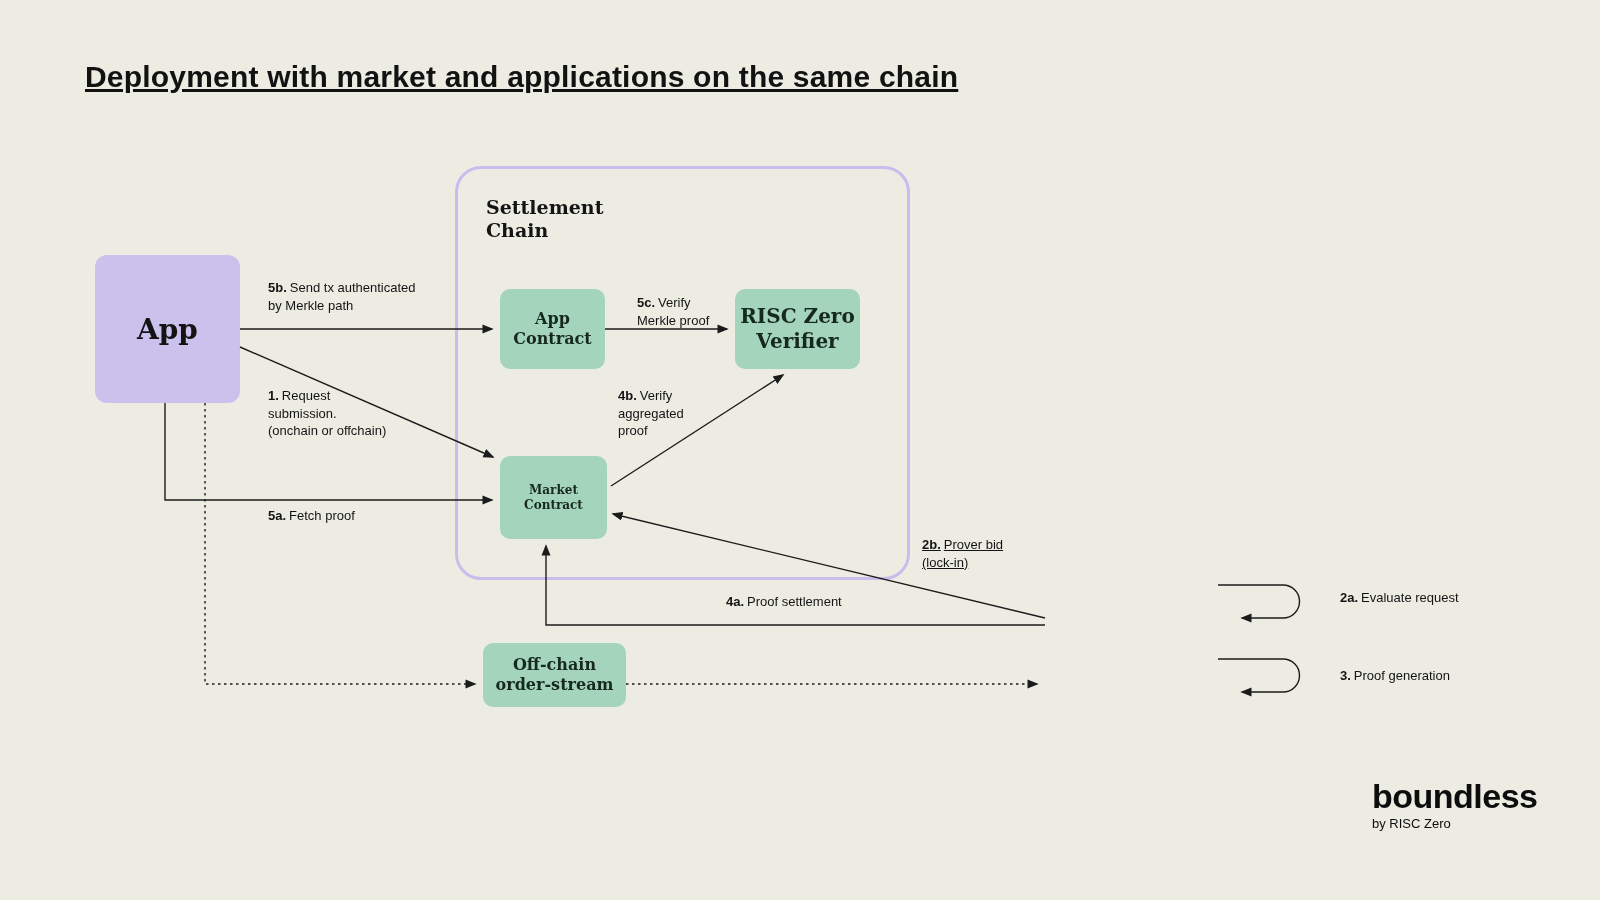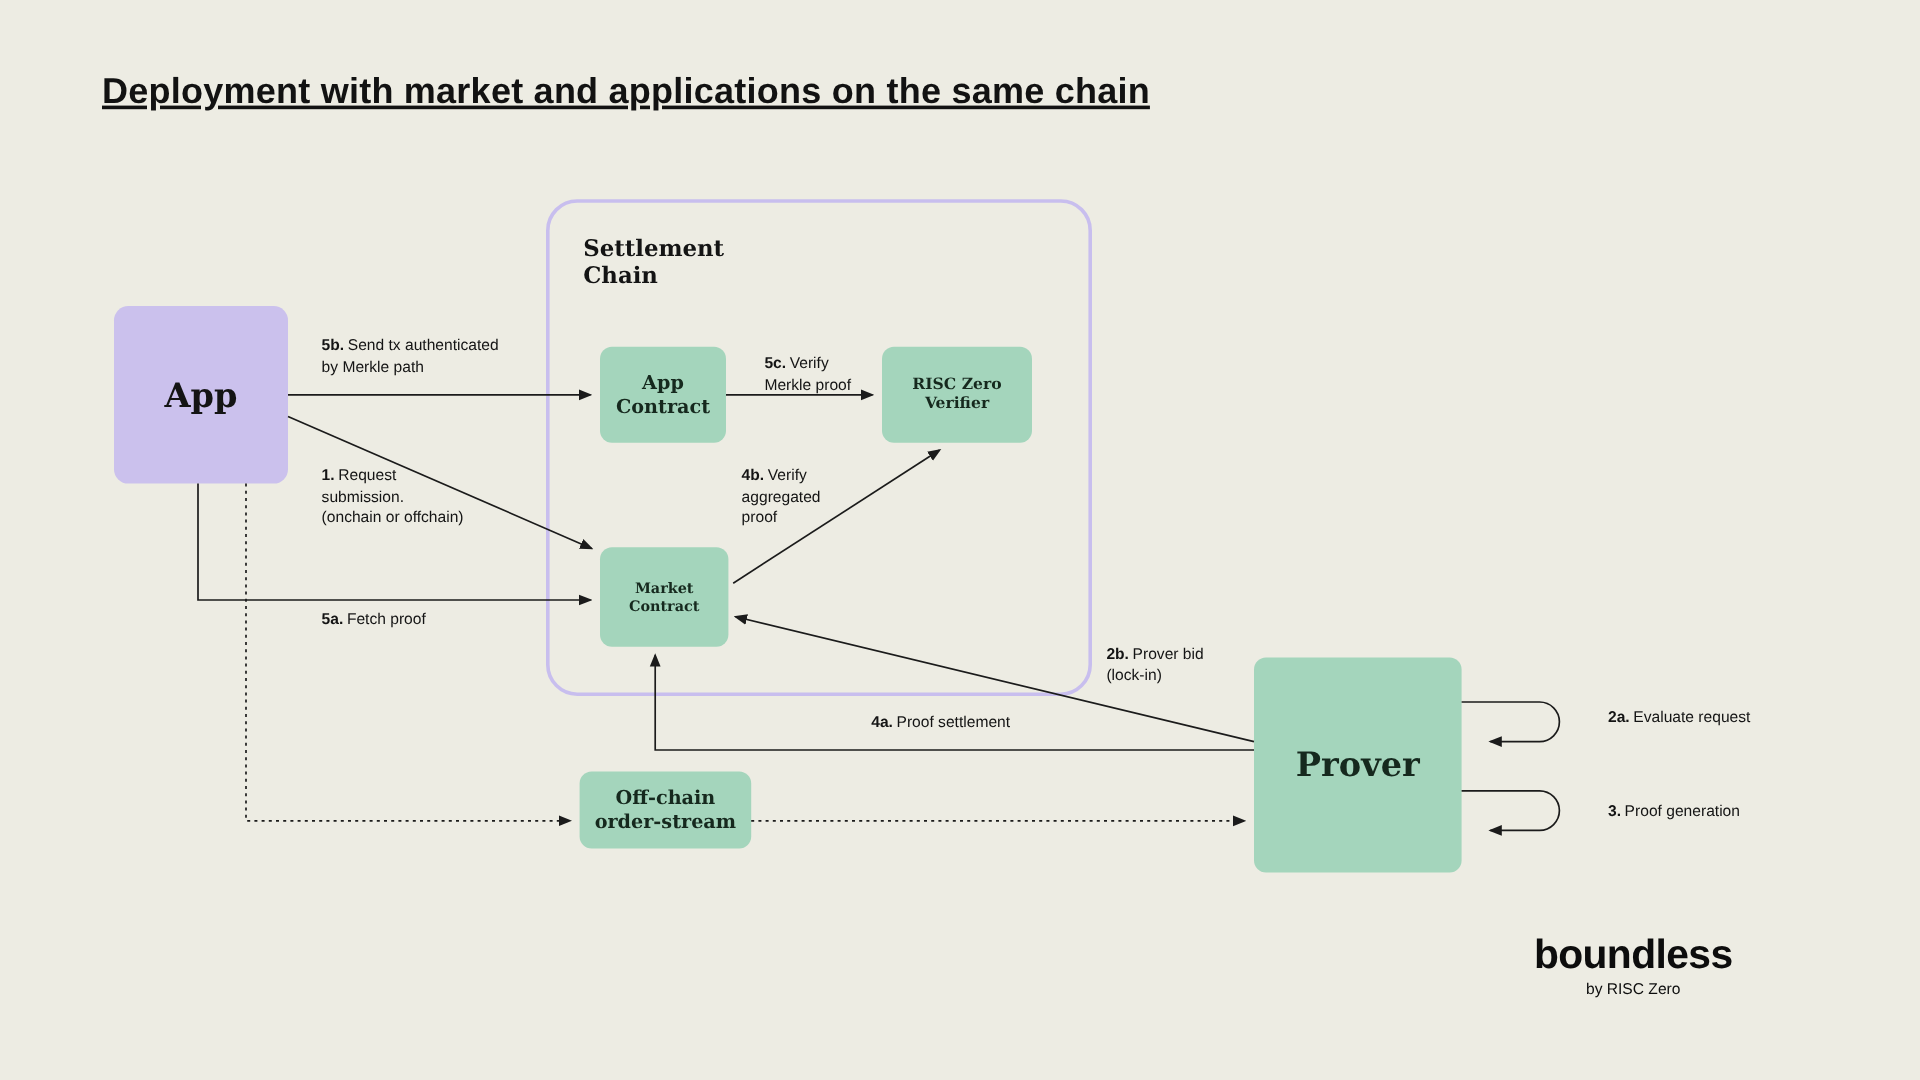--- a/index.html
+++ b/index.html
@@ -13,21 +13,21 @@
 
   
   .node { position:absolute; display:flex; align-items:center; justify-content:center;
           text-align:center; font-family:"DejaVu Serif", serif; font-weight:700;
           color:#16291e; background:var(--green-box,#a4d5bc); border-radius:10px;
           white-space:pre-line; line-height:1.25; z-index:2; }
   .node.purple { background:var(--purple-box,#cbc1ed); color:#141414; border-radius:12px; }
 
   #n-app         { left:95px;  top:255px; width:145px; height:148px; font-size:28px; }
   #n-app-contract{ left:500px; top:289px; width:105px; height:80px;  font-size:16px; }
-  #n-verifier    { left:735px; top:289px; width:125px; height:80px;  font-size:13px; }
+  #n-verifier    { left:735px; top:289px; width:125px; height:80px;  font-size:20px; }
   #n-market      { left:500px; top:456px; width:107px; height:83px;  font-size:12px; }
   #n-orderstream { left:483px; top:643px; width:143px; height:64px;  font-size:16px; }
   #n-prover      { left:1045px;top:548px; width:173px; height:179px; font-size:28px; }
 
   .container-box { position:absolute; left:455px; top:166px; width:455px; height:414px;
                    border:3px solid var(--purple-border,#c8beee); border-radius:26px; z-index:1; }
   .container-label { position:absolute; left:486px; top:196px; font-family:"DejaVu Serif", serif;
                      font-weight:700; font-size:19px; line-height:1.2; white-space:pre-line; z-index:2; }
 
   
@@ -36,27 +36,27 @@
   
   .edge-label { position:absolute; font-size:13px; line-height:1.35; color:#141414; z-index:4; }
   .edge-label .num { font-weight:700; margin-right:3px; }
   .edge-label .txt { white-space:pre-line; }
 
   #el-send-tx          { left:268px; top:279px; width:185px; }
   #el-request          { left:268px; top:387px; width:170px; }
   #el-fetch            { left:268px; top:507px; width:150px; }
   #el-verify-merkle    { left:637px; top:279px; width:110px;margin-top:15px; }
   #el-verify-agg       { left:618px; top:387px; width:100px; }
-  #el-prover-bid       { left:922px; top:536px; width:130px; }
+  #el-prover-bid       { left:922px; top:536px; width:130px;text-decoration:underline; }
   #el-proof-settlement { left:726px; top:593px; width:180px; }
   #el-evaluate         { left:1340px; top:589px; width:180px; }
   #el-generation       { left:1340px; top:667px; width:180px; }
 
   
-  .logo { position:absolute; left:1272px; top:779px; width:178px; text-align:center; color:#0d0d0d; z-index:2; }
+  .logo { position:absolute; left:1372px; top:779px; width:178px; text-align:left; color:#0d0d0d; z-index:2; }
   .logo .word   { font-size:34px; font-weight:700; letter-spacing:-0.5px; line-height:1; }
   .logo .byline { font-size:13px; margin-top:3px; }
 </style>
 </head>
 <body>
 
 <div class="canvas">
 
   <h1 class="title">Deployment with market and applications on the same chain</h1>
 
@@ -66,21 +66,20 @@
 
   <div class="node purple" id="n-app">App</div>
   <div class="node" id="n-app-contract">App
 Contract</div>
   <div class="node" id="n-verifier">RISC Zero
 Verifier</div>
   <div class="node" id="n-market">Market
 Contract</div>
   <div class="node" id="n-orderstream">Off-chain
 order-stream</div>
-  <div class="node" id="n-prover">Prover</div>
 
   <svg class="arrows" width="1600" height="900" viewBox="0 0 1600 900" aria-hidden="true">
     <defs>
       <marker id="arr" viewBox="0 0 10 10" refX="8.5" refY="5" markerWidth="8" markerHeight="8" orient="auto-start-reverse">
         <path d="M0,1 L10,5 L0,9 z" fill="#1b1b1b"></path>
       </marker>
     </defs>
     <g stroke="#1b1b1b" stroke-width="1.4" fill="none">
 
       <line x1="240" y1="329" x2="492" y2="329" marker-end="url(#arr)"></line>

